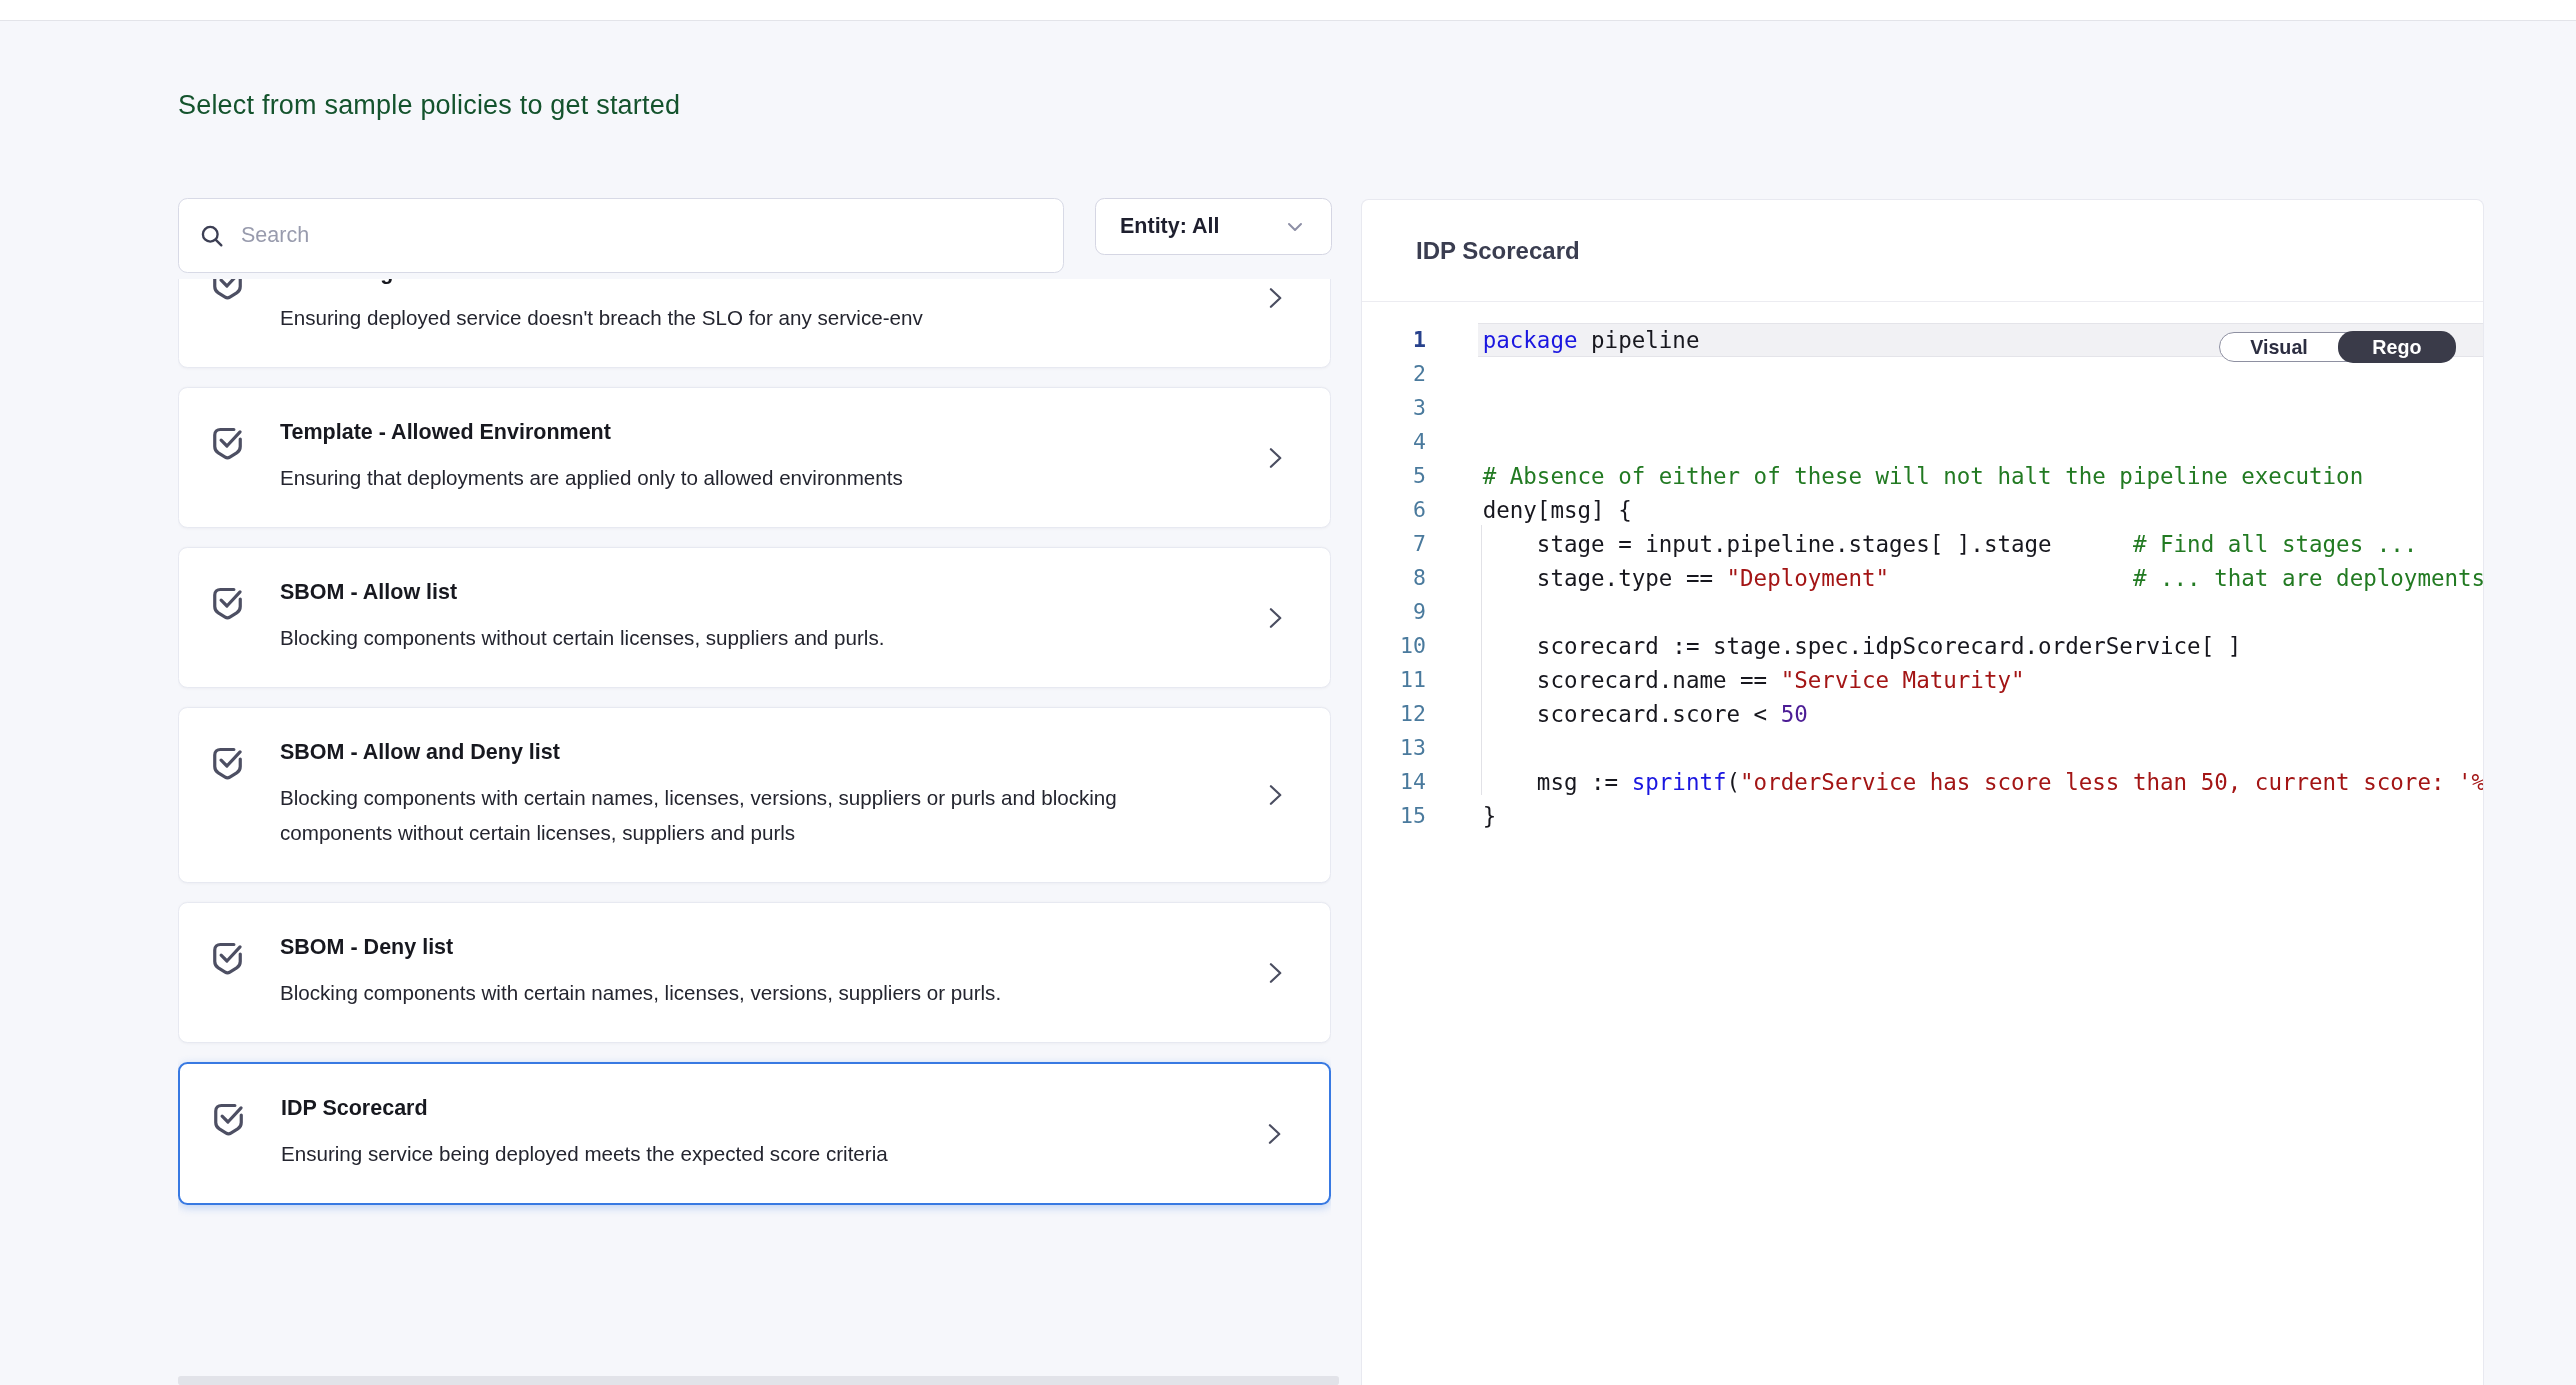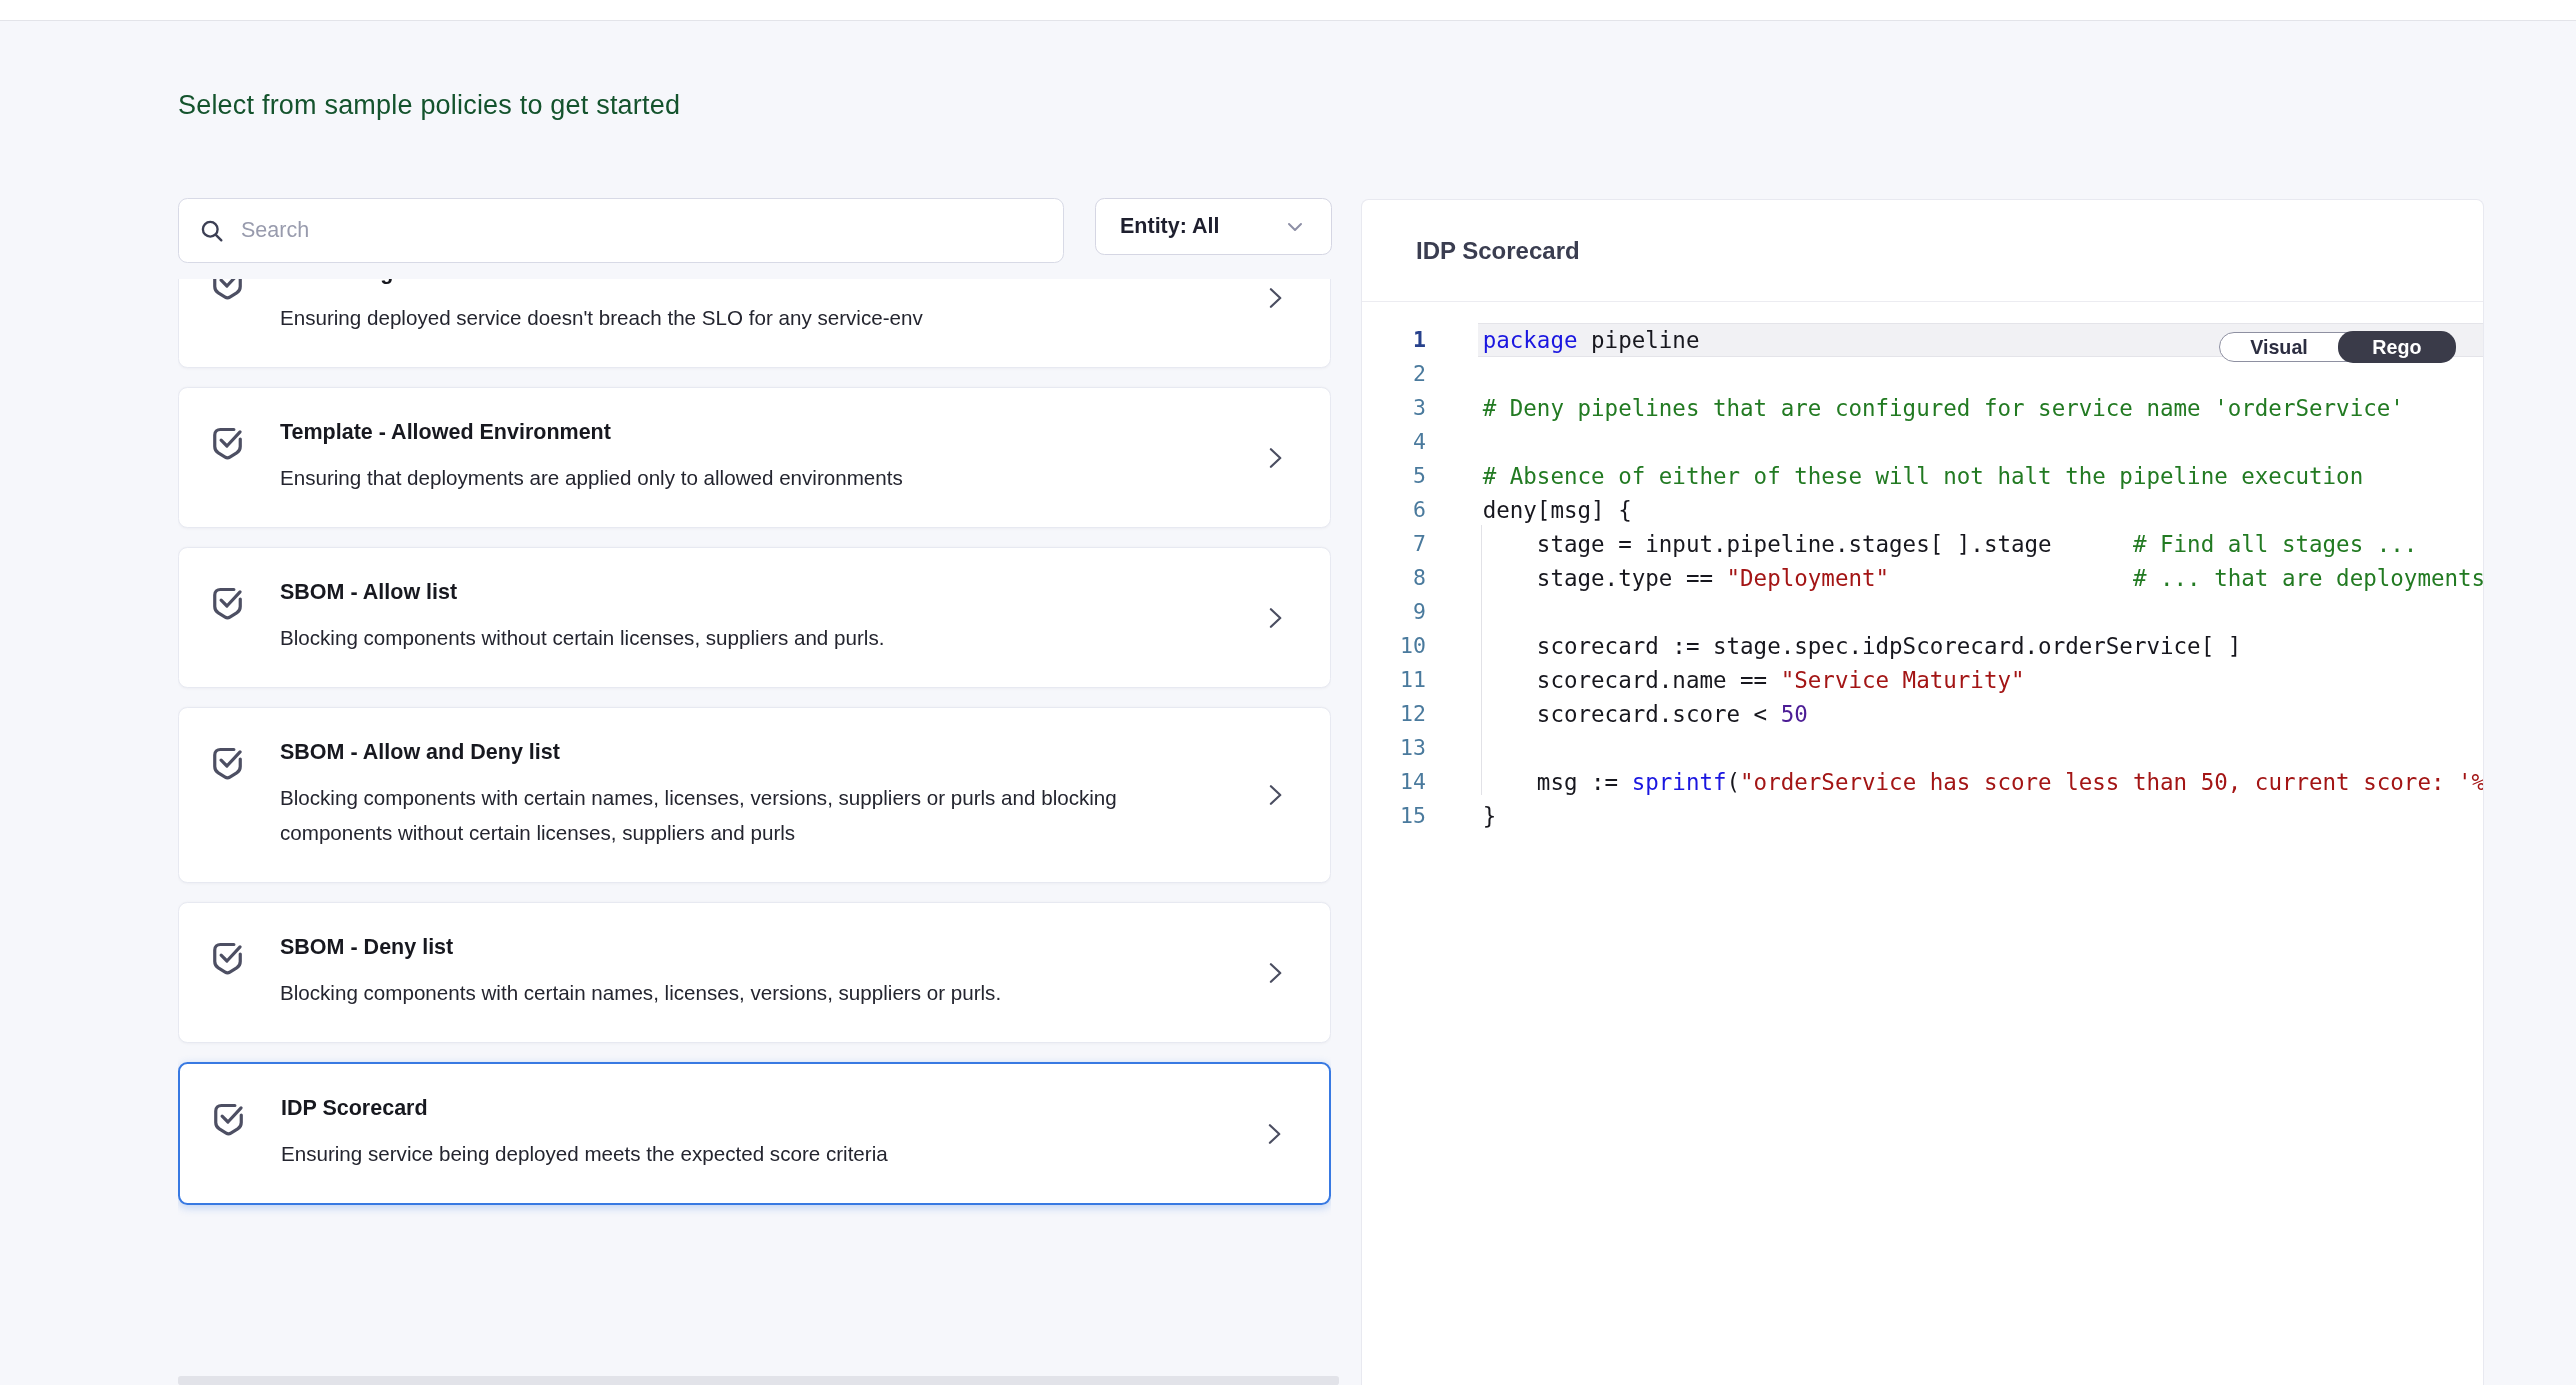--- a/index.html
+++ b/index.html
@@ -11,21 +11,21 @@
     color:#1d1e27;
   }
   
   .top-strip { position:absolute; top:0; left:0; right:0; height:20.6px;
     background:#ffffff; border-bottom:1.9px solid #e3e4e9; }
 
   .page-title { position:absolute; left:178px; top:90px;
     font-size:27px; font-weight:normal; color:#14532d; letter-spacing:0.2px; }
 
   
-  .search-box { position:absolute; left:178px; top:198px; width:886px; height:65px;
+  .search-box { position:absolute; left:178px; top:198px; width:886px; height:75px;
     background:#fff; border:1.9px solid #d8dae6; border-radius:9.4px;
     display:flex; align-items:center; padding:0 19px; }
   .search-box svg { flex:0 0 auto; }
   .search-box input { border:none; outline:none; flex:1; margin-left:15px;
     font-family:"Liberation Sans", sans-serif; font-size:21.5px; color:#2a2b38; background:transparent; }
   .search-box input::placeholder { color:#989bad; }
 
   .entity-btn { position:absolute; left:1095px; top:198px; width:237px; height:57px;
     background:#fff; border:1.9px solid #d5d6e3; border-radius:9.4px;
     display:flex; align-items:center; justify-content:space-between; padding:0 24px;
@@ -231,21 +231,20 @@
         <div class="cl active">
           <span class="ln">1</span>
           <span class="code"><span class="kw">package</span><span class="pln"> pipeline</span></span>
         </div>
         <div class="cl">
           <span class="ln">2</span>
           <span class="code"></span>
         </div>
         <div class="cl">
           <span class="ln">3</span>
-          <span class="code"><span class="com"># Deny pipelines that are configured for service name 'orderService'</span></span>
         </div>
         <div class="cl">
           <span class="ln">4</span>
         </div>
         <div class="cl">
           <span class="ln">5</span>
           <span class="code"><span class="com"># Absence of either of these will not halt the pipeline execution</span></span>
         </div>
         <div class="cl">
           <span class="ln">6</span>

